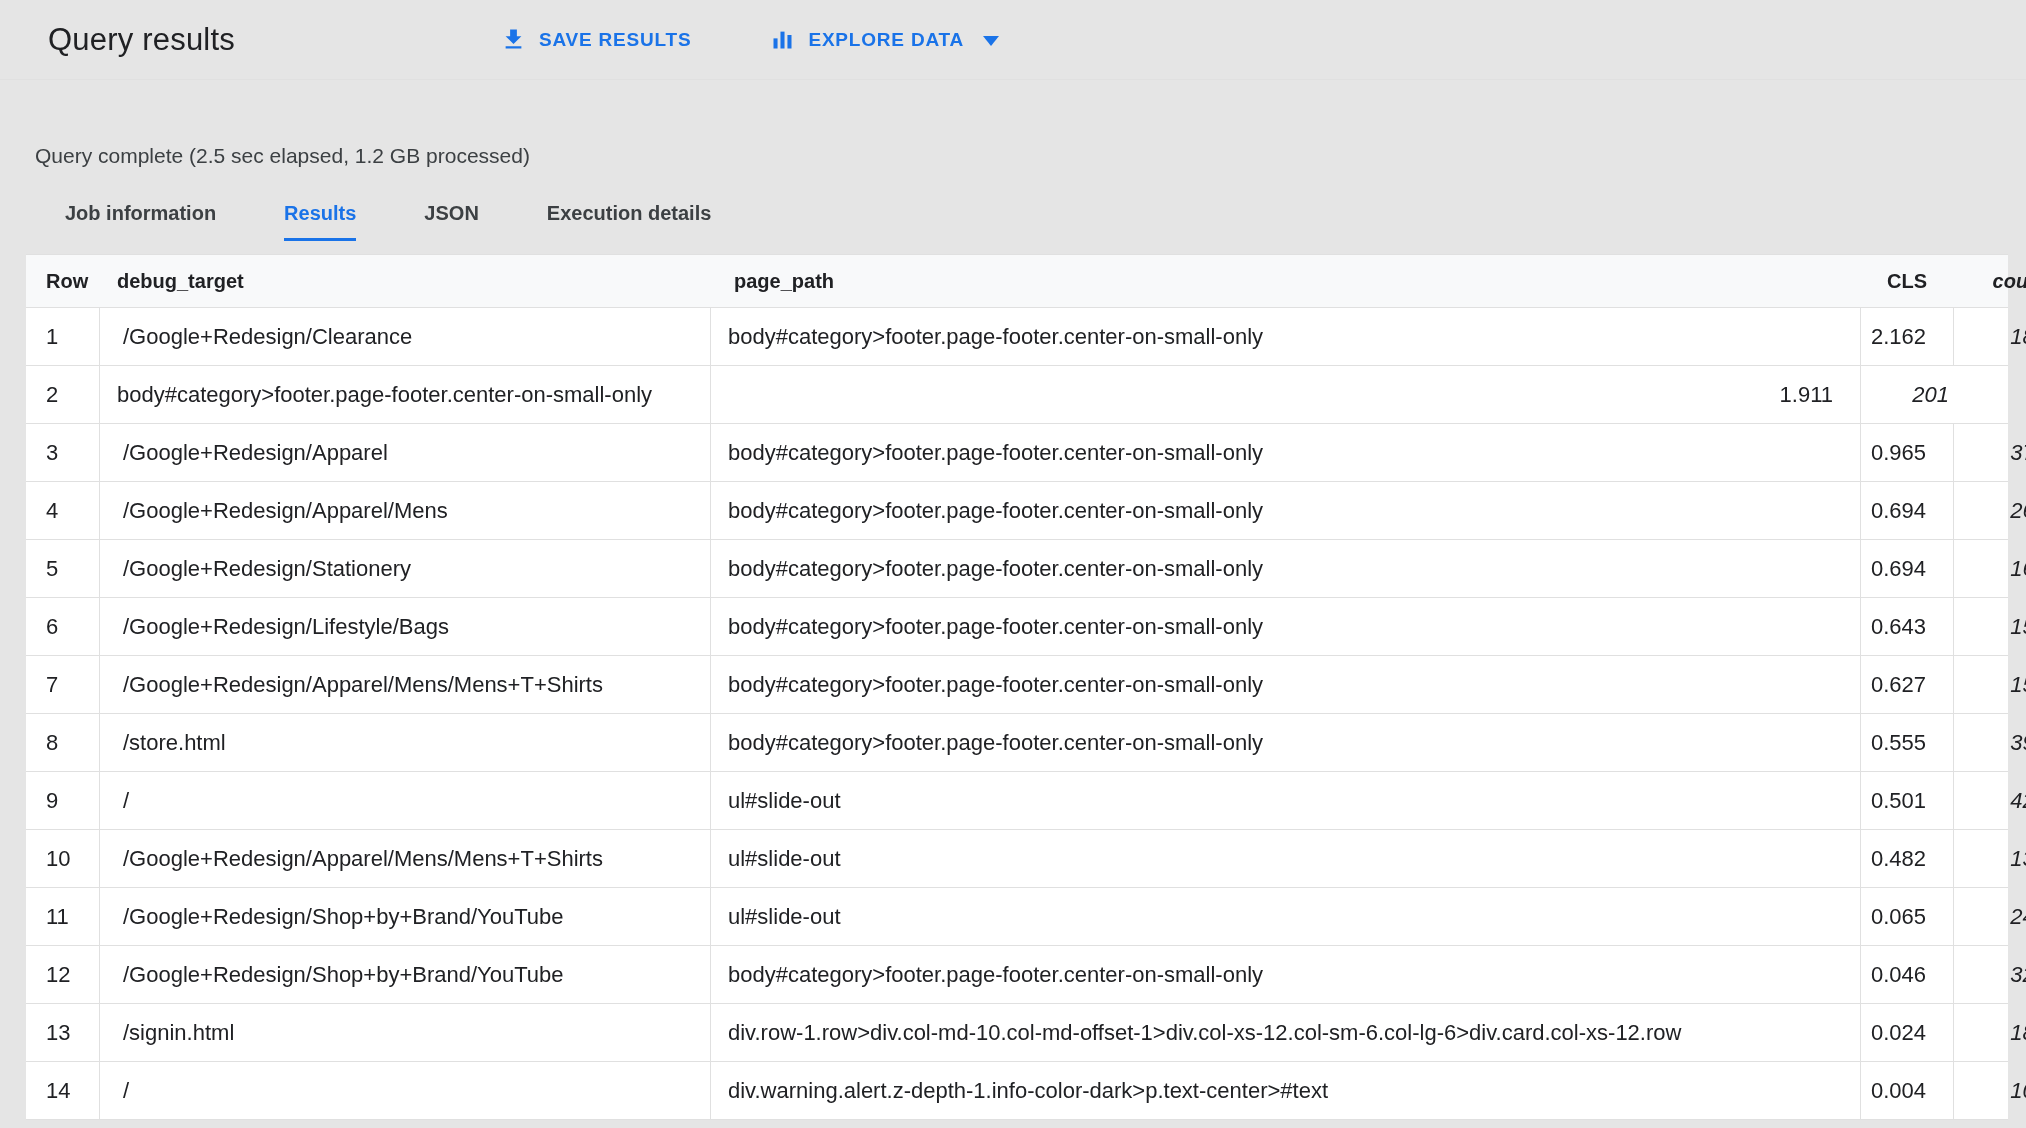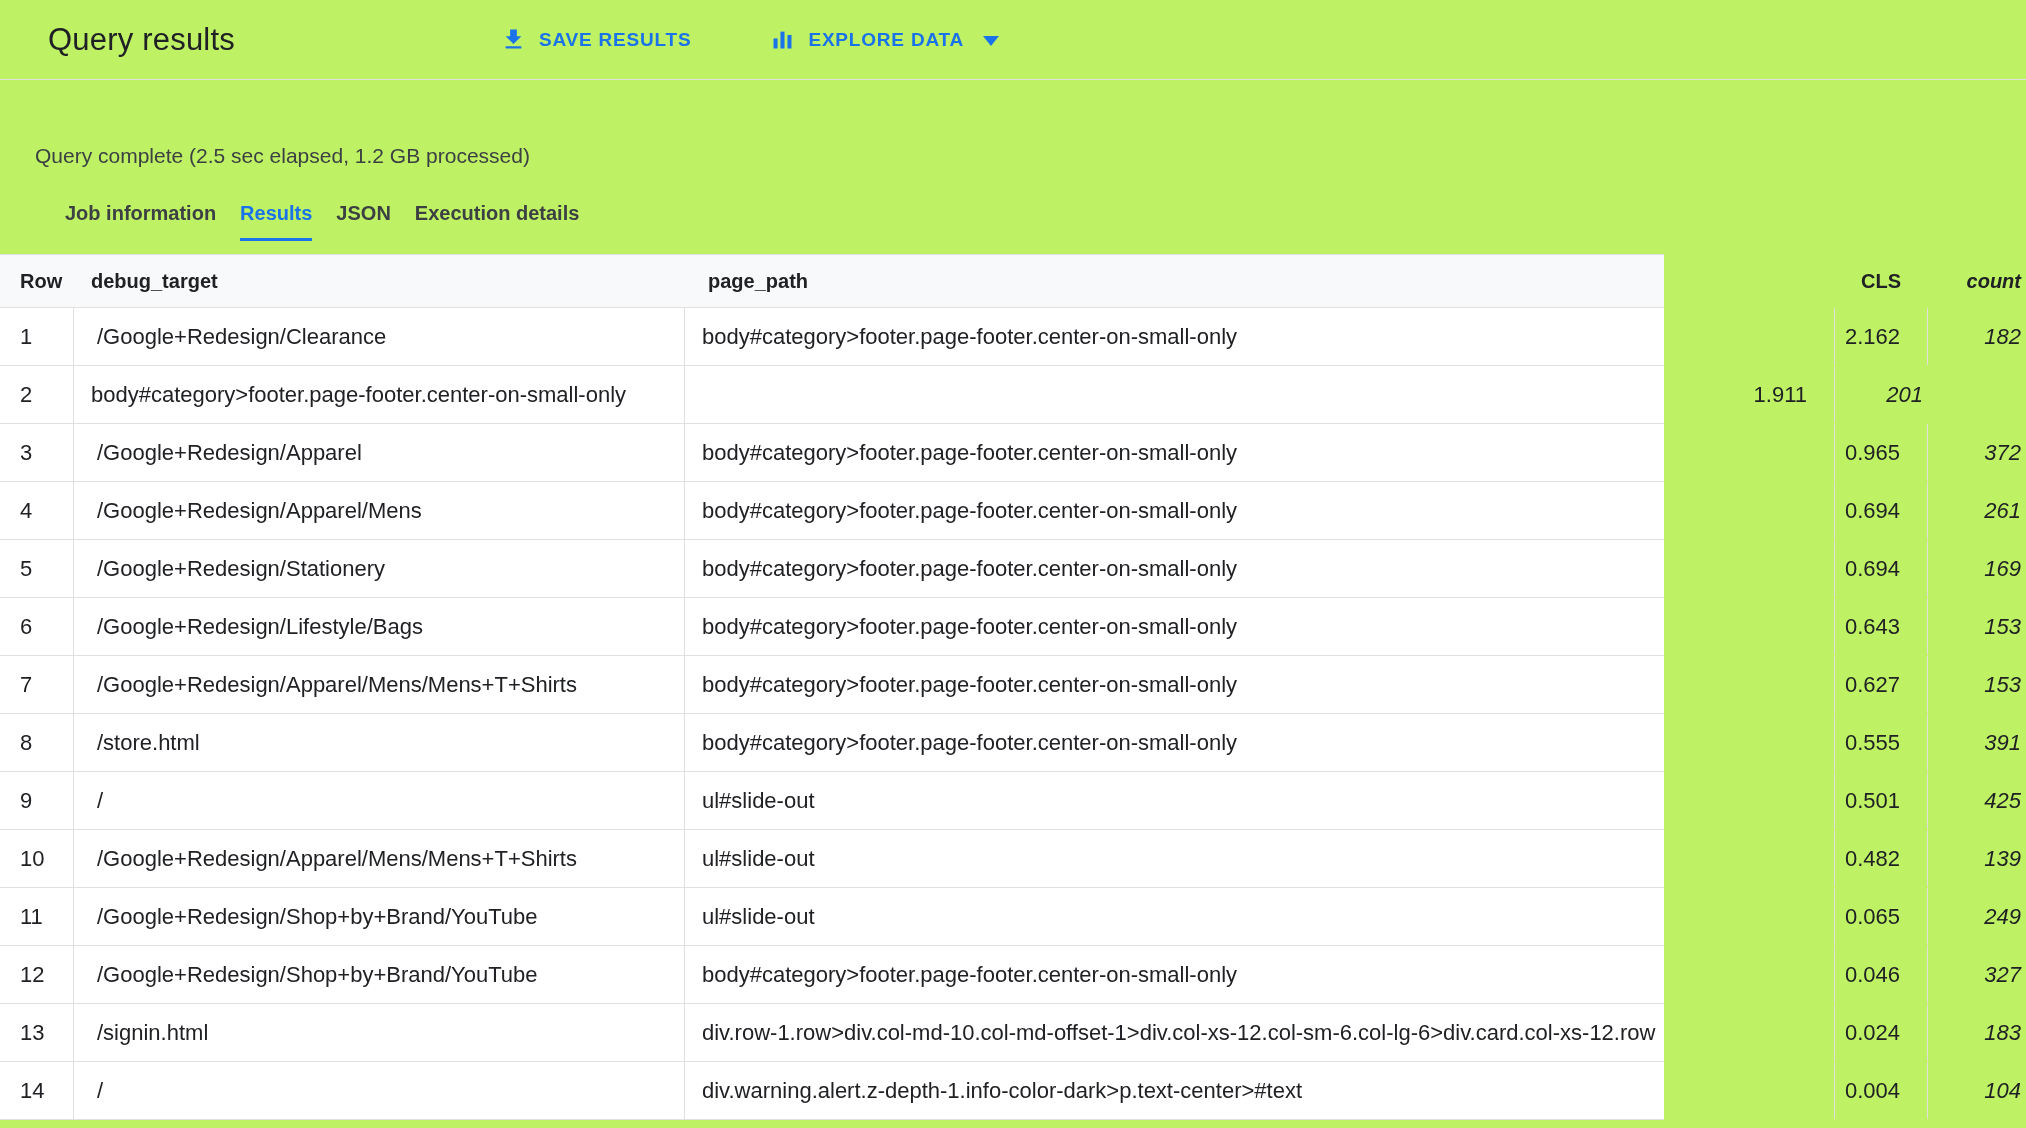--- a/index.html
+++ b/index.html
@@ -4,21 +4,21 @@
 <style>
   * { margin: 0; padding: 0; box-sizing: border-box; }
   html, body { background: #ffffff; }
   body {
     font-family: "Liberation Sans", sans-serif;
     width: 2026px;
     height: 1128px;
     overflow: hidden;
     color: #202124;
   }
-  .page { width: 2026px; height: 1128px; background: #bef264; }
+  .page { width: 2026px; height: 1128px; background: #e5e5e5; }
 
   
   .app-header {
     height: 80px;
     display: flex;
     align-items: center;
     padding-left: 48px;
     border-bottom: 1px solid #e0e0e0;
   }
   .page-title {
@@ -56,36 +56,36 @@
   .status {
     margin: 64px 0 0 35px;
     font-size: 21px;
     line-height: 24px;
     color: #3c4043;
   }
 
   
   .tabs {
     display: flex;
-    gap: 24px;
+    gap: 68px;
     margin: 34px 0 0 65px;
   }
   .tab {
     font-size: 20px;
     line-height: 23px;
     font-weight: 700;
     color: #3c4043;
     padding-bottom: 13px;
     cursor: pointer;
     border-bottom: 3px solid transparent;
   }
   .tab.active { color: #1a73e8; border-bottom-color: #1a73e8; }
 
   
-  .results-table { margin-top: 13px; width: 1664px; }
+  .results-table { margin-top: 13px; width: 1982px; margin-left: 26px; }
   .thead {
     display: grid;
     grid-template-columns: 74px 611px 1150px 93px 98px;
     height: 54px;
     background: #f8f9fa;
     border-top: 1px solid #e0e0e0;
     border-bottom: 1px solid #e0e0e0;
   }
   .th {
     display: flex;

